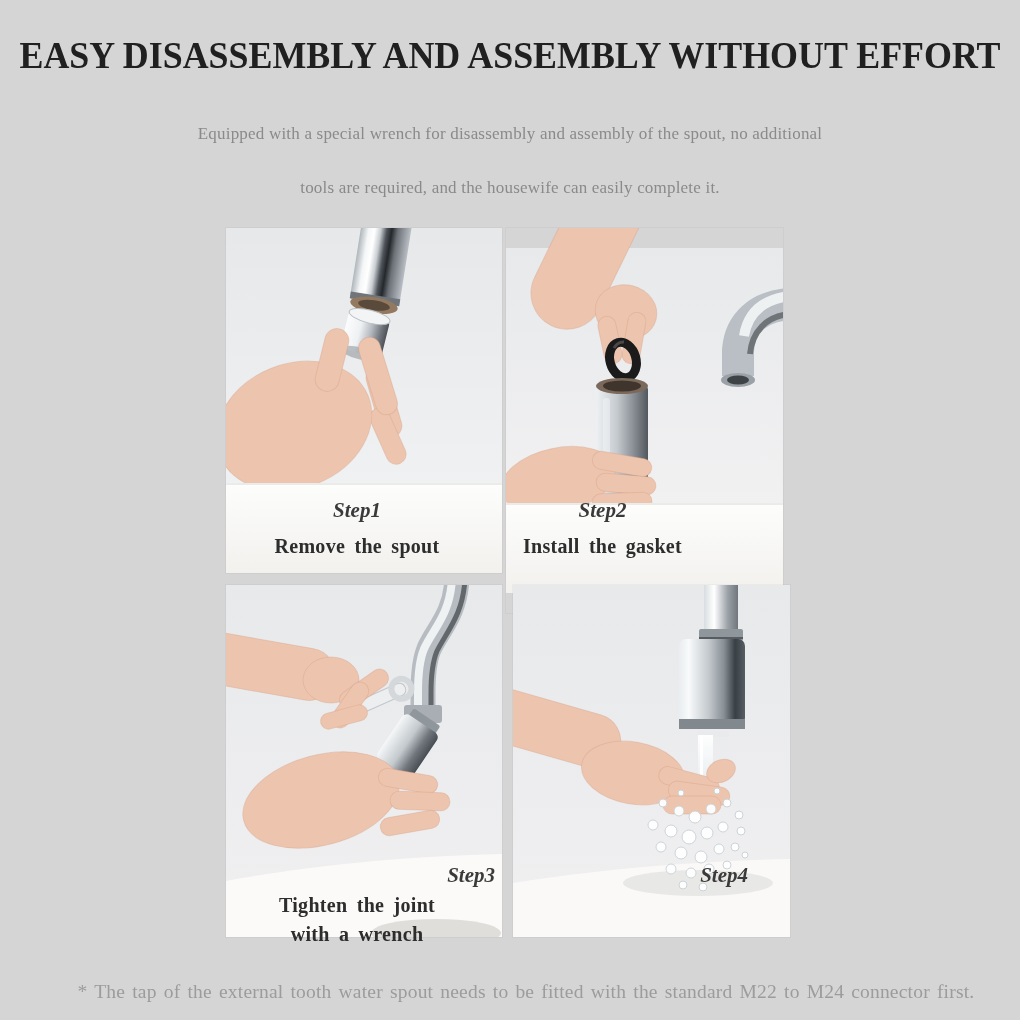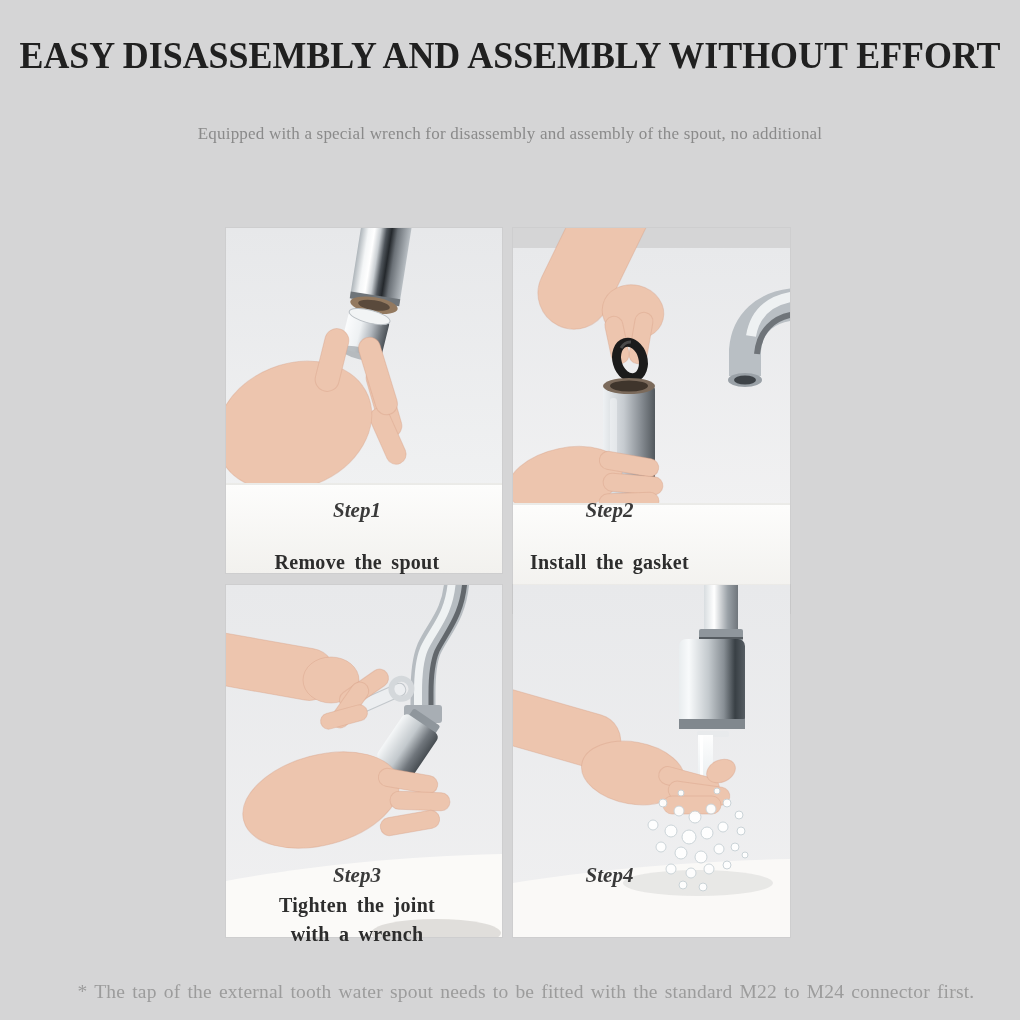--- a/index.html
+++ b/index.html
@@ -14,49 +14,50 @@
     transform:scaleX(0.97);letter-spacing:0;
   }
   .subtitle{
     position:absolute;top:107px;left:0;width:100%;text-align:center;
     font-size:17px;line-height:54px;color:var(--subtitle-text,#8a8a8a);
     letter-spacing:0.2px;
   }
   .grid{position:absolute;left:226px;top:228px;width:564px;height:709px;}
   .panel{position:absolute;box-shadow:0 0 0 1px rgba(0,0,0,0.03);}
   .p1{left:0;top:0;width:276px;height:345px;}
-  .p2{left:287px;top:0;width:277px;height:385px;}
+  .p2{left:280px;top:0;width:277px;height:385px;}
   .p3{left:0;top:357px;width:276px;height:352px;}
   .p4{left:287px;top:357px;width:277px;height:352px;font-family:Liberation Serif, serif;}
   .photo{position:absolute;inset:0;width:100%;height:100%;display:block;}
   .skin > *{fill:var(--skin,#edc5ae);stroke:var(--skin-shadow,#d6a186);stroke-opacity:.4;stroke-width:1;}
   .cap{position:absolute;left:0;width:100%;text-align:center;color:var(--caption-text,#2d2d2d);}
   .cap.r1{top:255px;height:90px;}
   .cap.r2{top:268px;height:84px;}
   .shift-a{transform:translateX(-7px);}
   .shift-b{transform:translateX(-42px);}
   .steplabel{font-style:italic;font-weight:700;font-size:21px;color:var(--step-label-text,#3a3a3a);margin-top:15px;}
-  .r2 .steplabel{margin-top:10px;}
+  .r2 .steplabel{margin-top:10px;text-align:right;}
   .capline{font-weight:700;font-size:20px;line-height:23px;letter-spacing:0.3px;word-spacing:4px;}
-  .r1 .capline{margin-top:28px;}
+  .r1 .capline{margin-top:12px;}
   .r2 .capline{margin-top:6px;text-align:center;}
   .footnote{
     position:absolute;top:981px;left:16px;width:100%;margin:0;text-align:center;
     font-size:19.5px;color:var(--footnote-text,#9c9c9c);letter-spacing:0.2px;word-spacing:2px;
   }
 </style>
 </head>
 <body>
 
 <div class="page">
 
   <h1 class="title">EASY DISASSEMBLY AND ASSEMBLY WITHOUT EFFORT</h1>
 
   <div class="subtitle">
     <div>Equipped with a special wrench for disassembly and assembly of the spout, no additional</div>
+    <div>tools are required, and the housewife can easily complete it.</div>
   </div>
 
   <div class="grid">
 
     <section class="panel p1">
       <svg class="photo" viewBox="0 0 276 345">
         <defs>
           <linearGradient id="g1bg" x1="0" y1="0" x2="0" y2="1">
             <stop offset="0" stop-color="#e7e8ea"></stop>
               <stop offset="1" stop-color="#f0f1f2"></stop>

